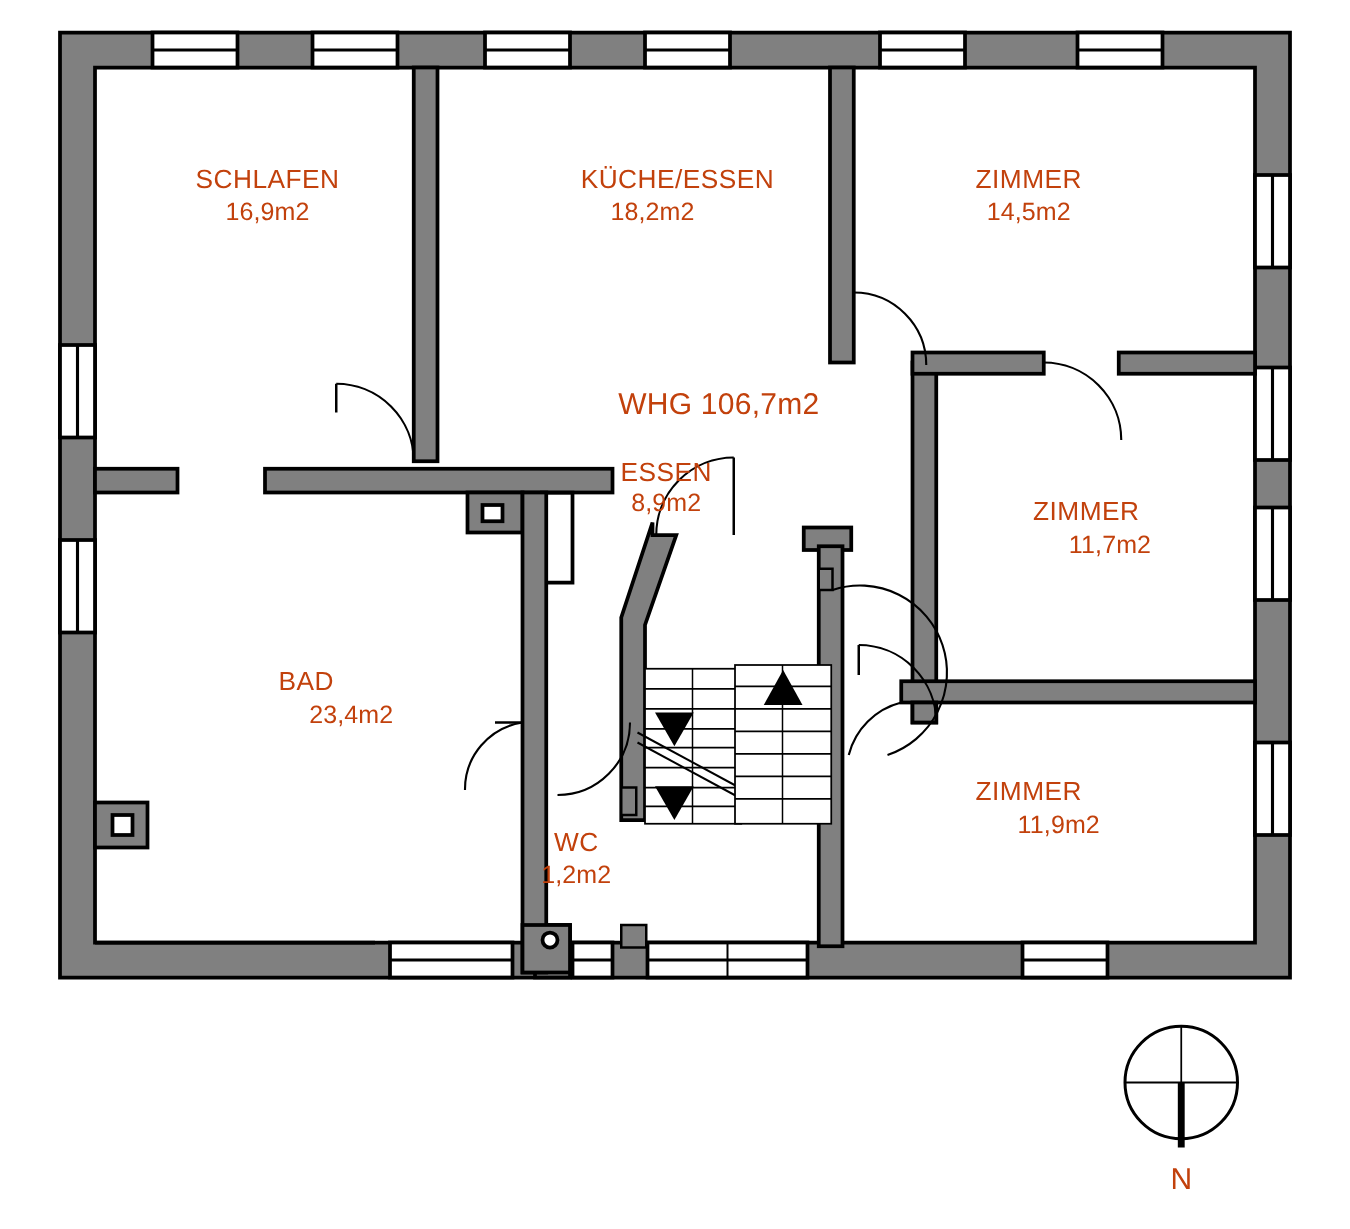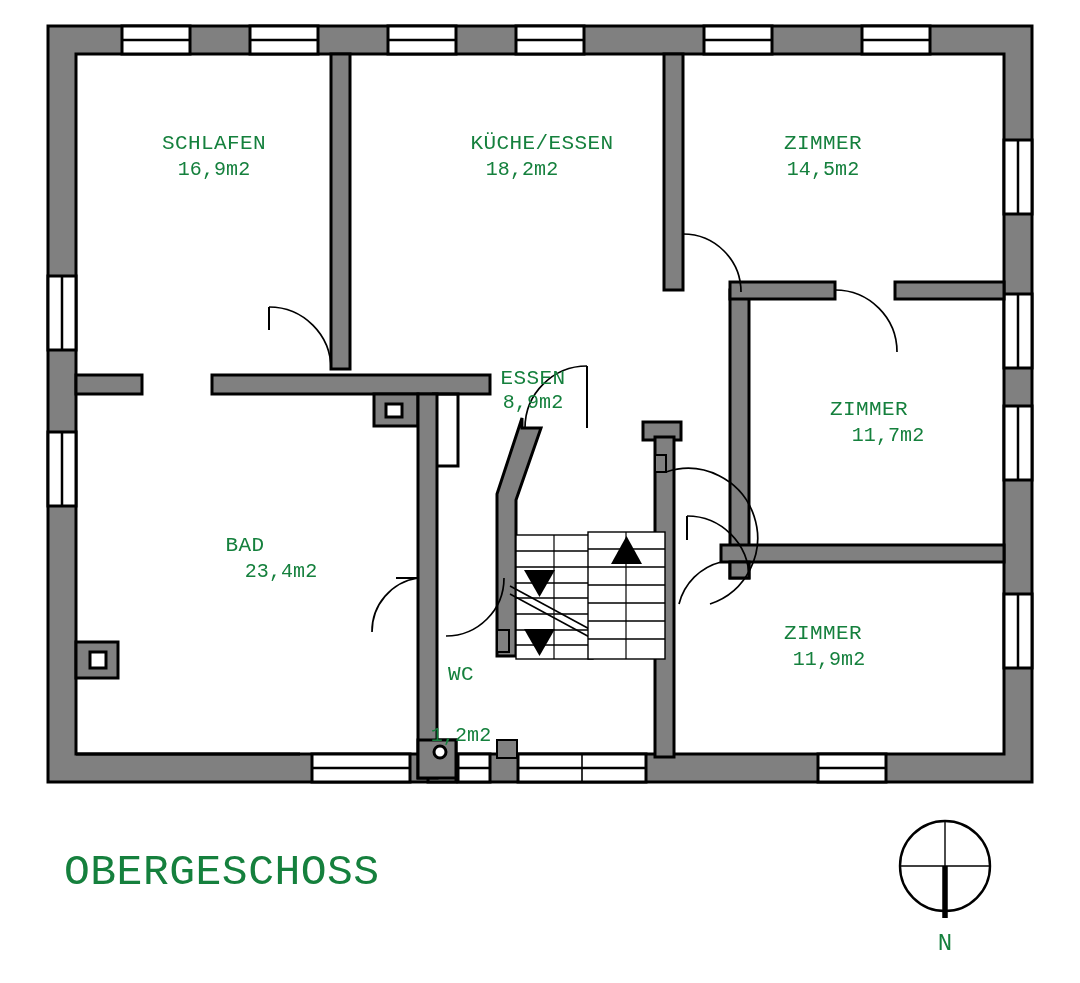--- a/index.html
+++ b/index.html
@@ -24,22 +24,22 @@
     position: absolute;
     left: 0;
     top: 0;
     width: 1080px;
     height: 983px;
   }
   .lbl {
     position: absolute;
     text-align: center;
     white-space: nowrap;
-    font-family: Liberation Mono, monospace;
-    color: #15803d;
+    font-family: Liberation Sans, sans-serif;
+    color: #c2410c;
     transform: translate(-50%, 0);
   }
   .room-name {
     font-size: 21px;
     letter-spacing: 0.4px;
     line-height: 24px;
   }
   .room-area {
     font-size: 20px;
     line-height: 18px;
@@ -304,29 +304,29 @@
   <div class="lbl room-name" style="left:542px; top:132px;">KÜCHE/ESSEN</div>
   <div class="lbl room-area" style="left:522px; top:161px;">18,2m2</div>
 
   <div class="lbl room-name" style="left:823px; top:132px;">ZIMMER</div>
   <div class="lbl room-area" style="left:823px; top:161px;">14,5m2</div>
 
   <div class="lbl room-name" style="left:869px; top:398px;">ZIMMER</div>
   <div class="lbl room-area" style="left:888px; top:427px;">11,7m2</div>
 
   <div class="lbl room-name" style="left:823px; top:622px;">ZIMMER</div>
-  <div class="lbl room-area" style="left:829px; top:651px;">11,9m2</div>
+  <div class="lbl room-area" style="left:847px; top:651px;">11,9m2</div>
 
   <div class="lbl room-name" style="left:245px; top:534px;">BAD</div>
   <div class="lbl room-area" style="left:245px; top:563px;margin-left:36px;">23,4m2</div>
 
   <div class="lbl room-name" style="left:533px; top:367px;">ESSEN</div>
   <div class="lbl room-area" style="left:533px; top:394px;">8,9m2</div>
 
   <div class="lbl room-name" style="left:461px; top:663px;">WC</div>
-  <div class="lbl room-area" style="left:461px; top:691px;margin-top:36px;">1,2m2</div>
-
-
-  <div class="lbl floor-title" style="left:64px; top:848px;">OBERGESCHOSS</div>
+  <div class="lbl room-area" style="left:461px; top:691px;">1,2m2</div>
+
+  <div class="lbl whg-label" style="left:575px; top:310px;">WHG 106,7m2</div>
+
 
   <div class="lbl compass-letter" style="left:945px; top:930px;">N</div>
 
 </div>
 
 </body></html>

